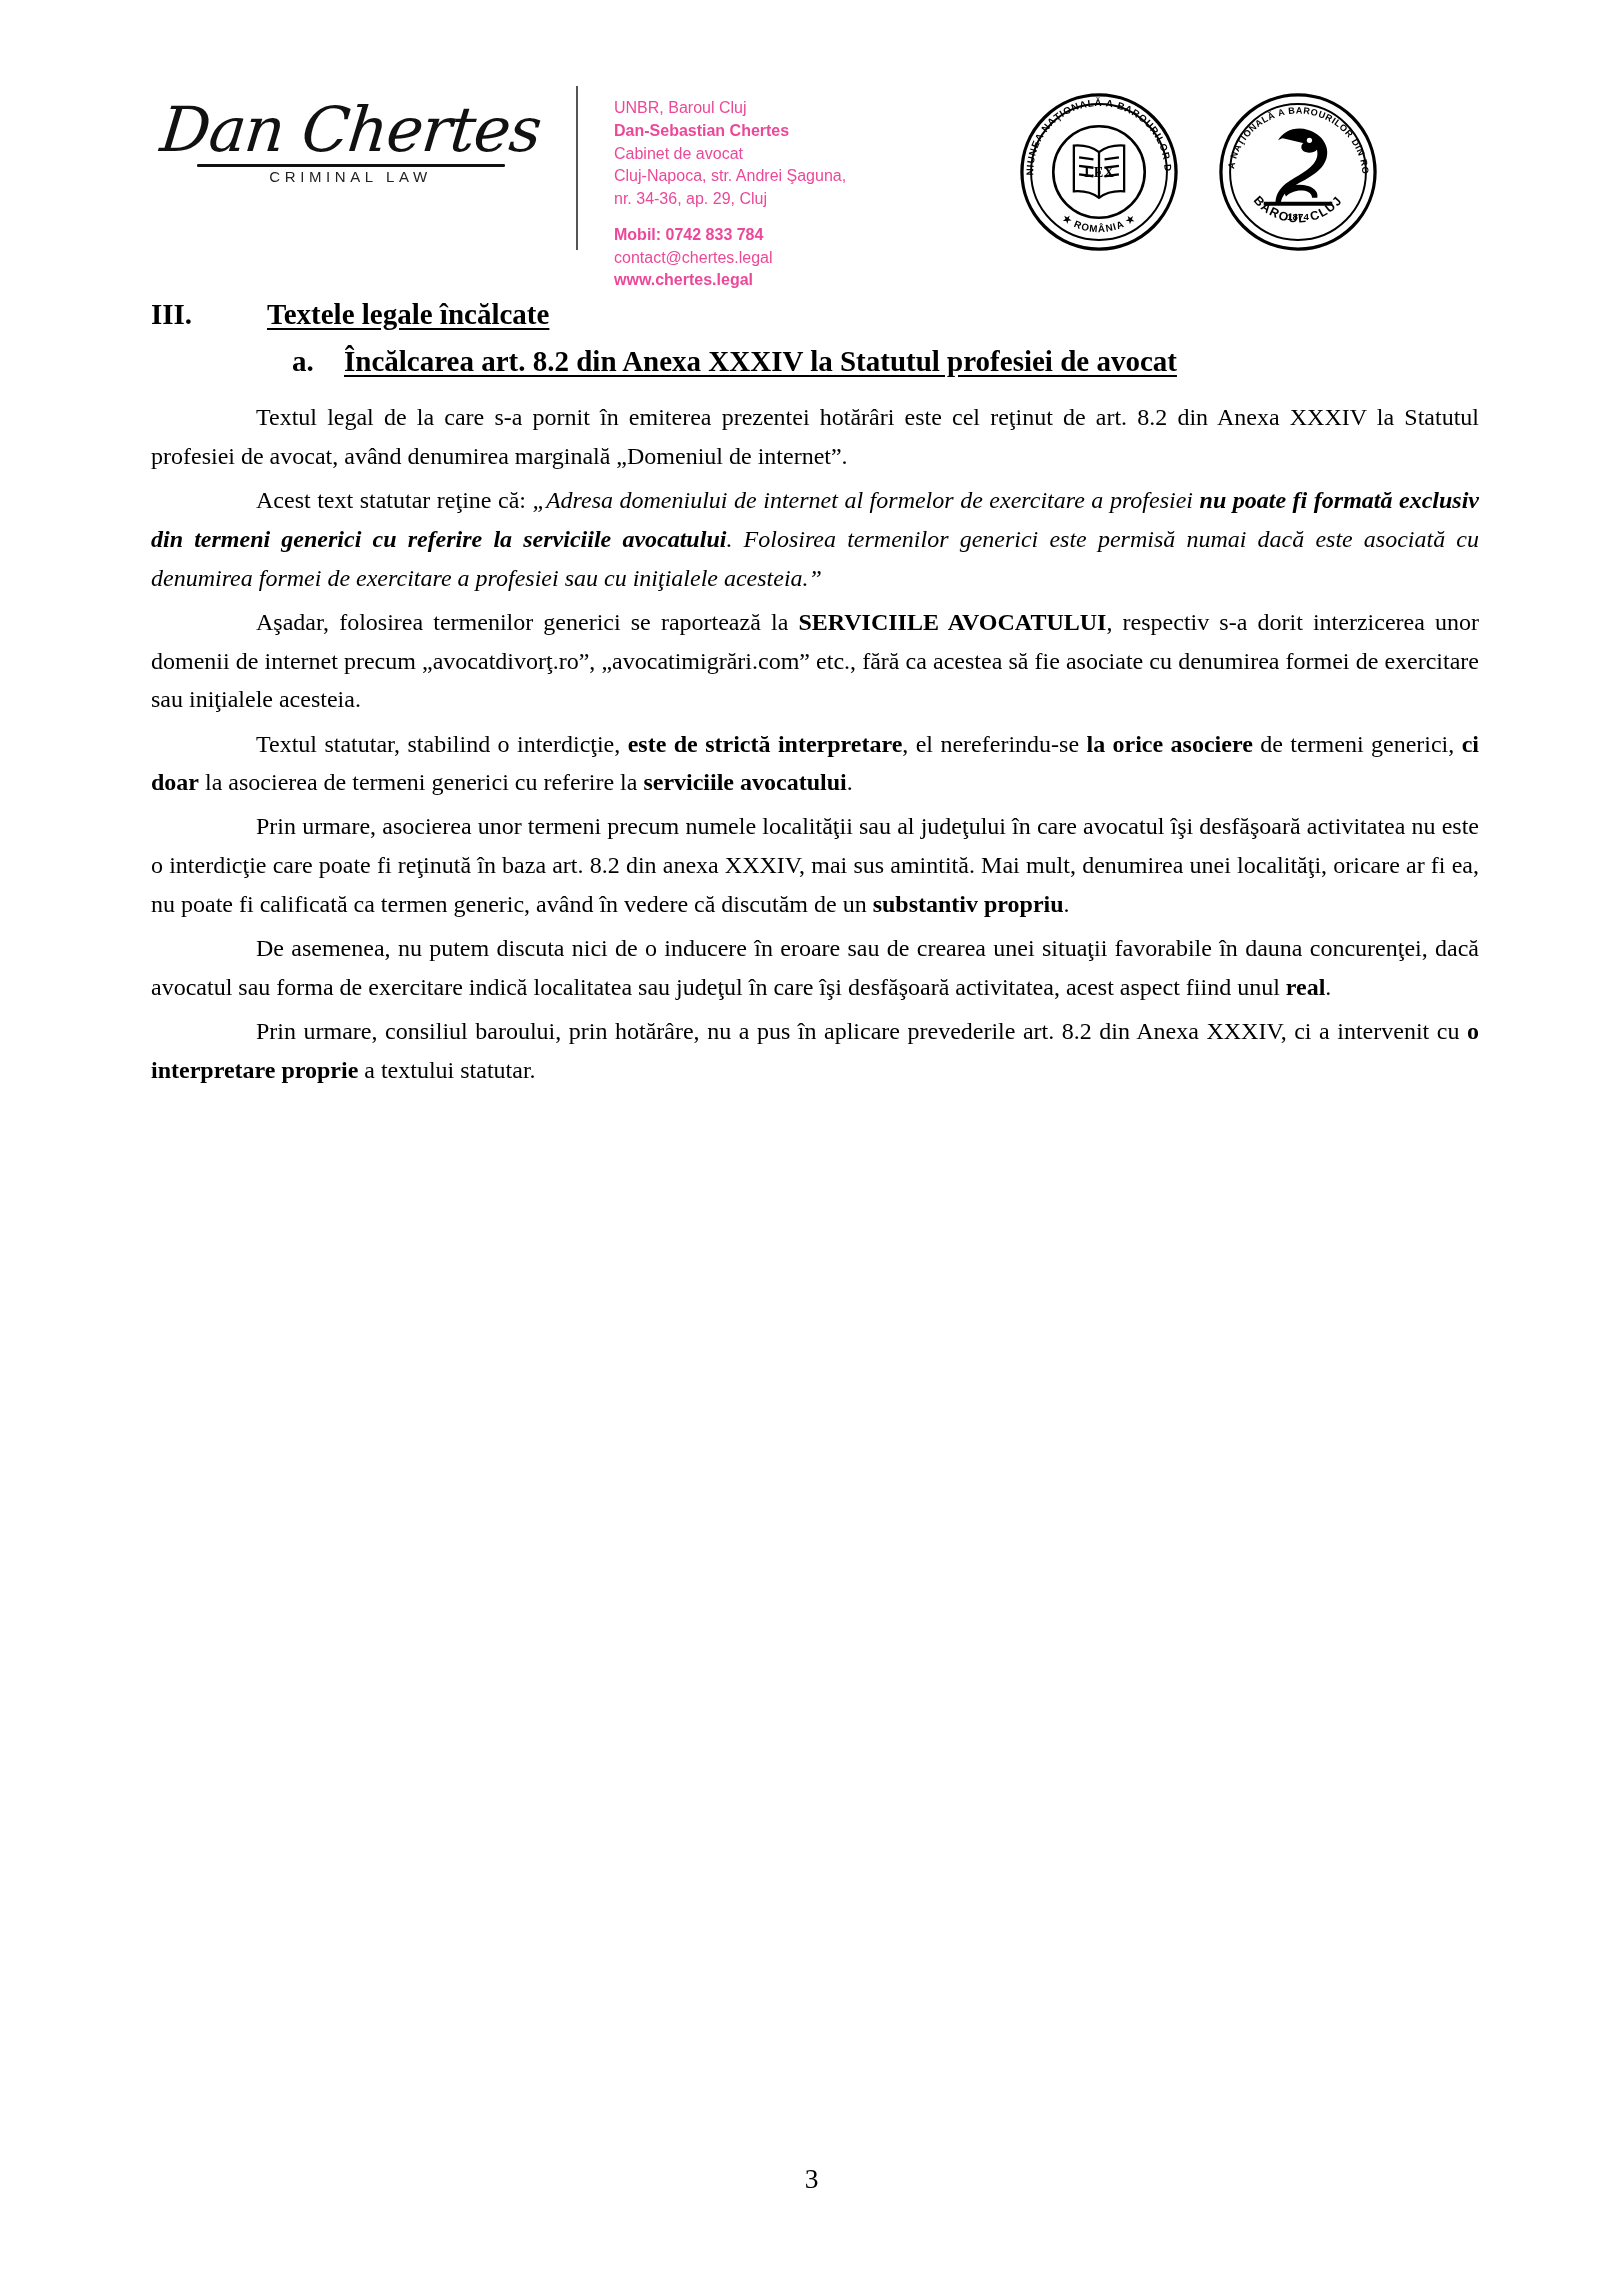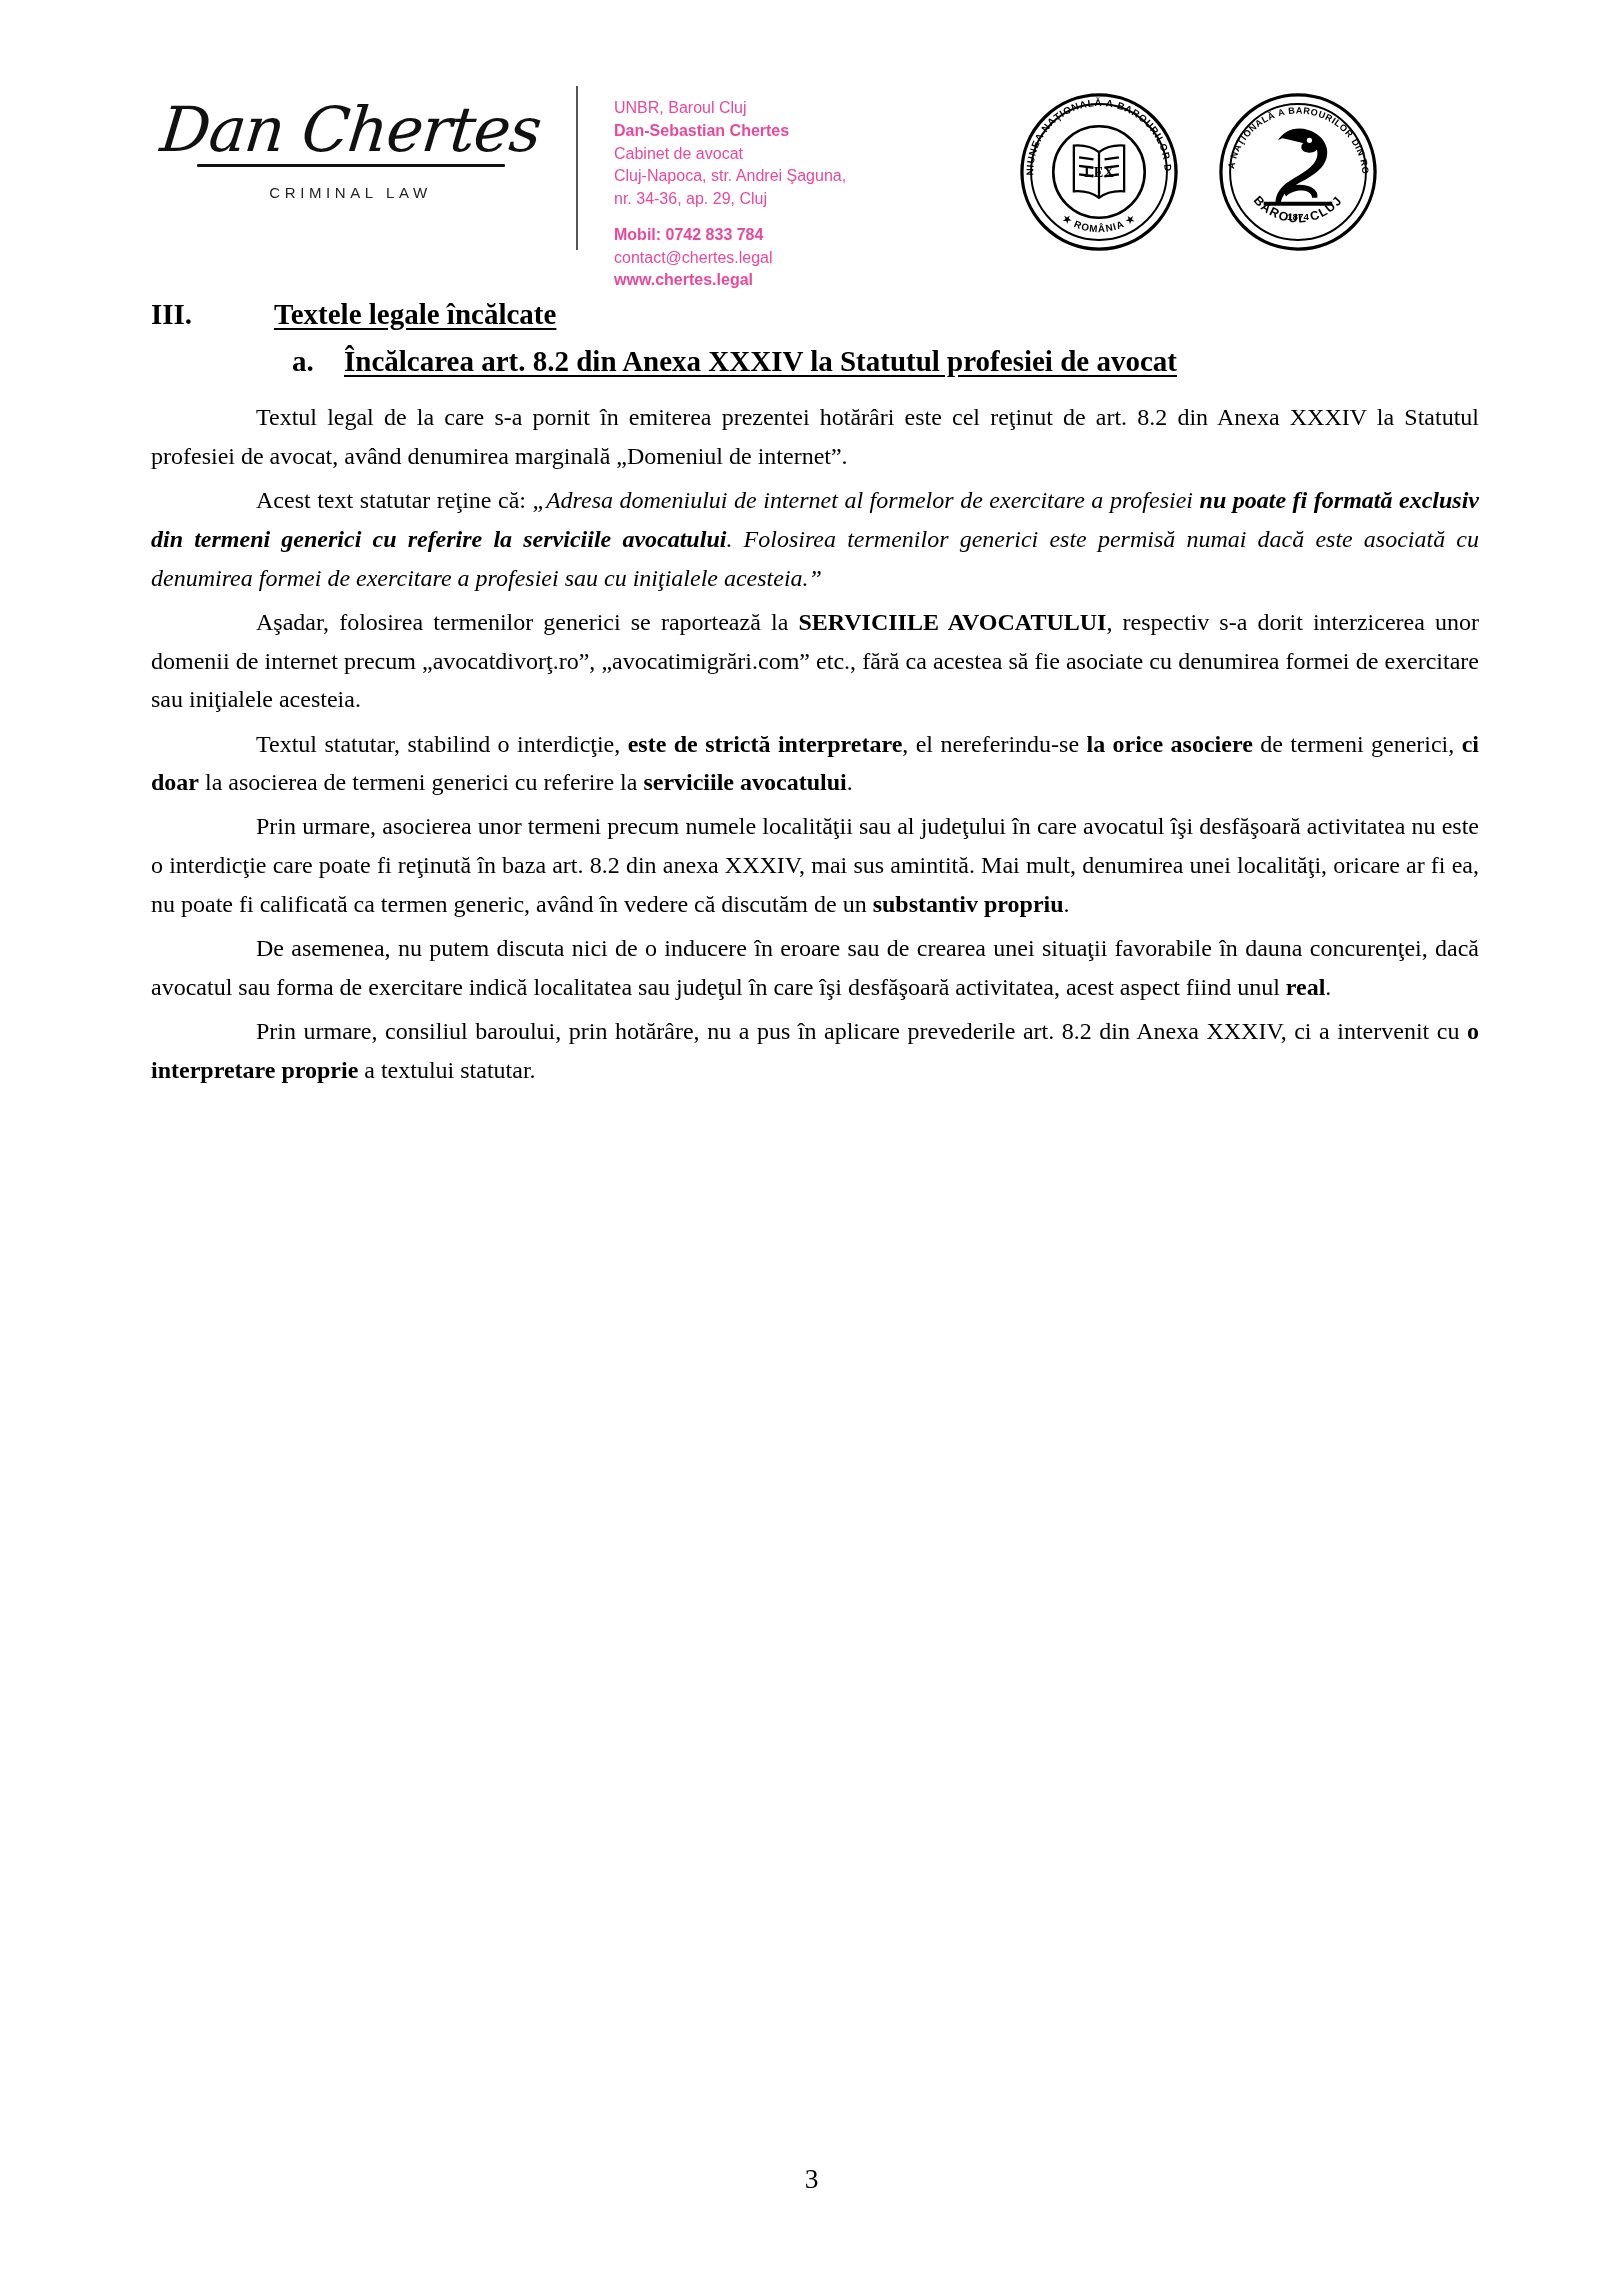--- a/index.html
+++ b/index.html
@@ -54,21 +54,21 @@
     height: 2.6px;
     background: #111;
     margin: 3.9px auto 0 auto;
     border-radius: 1.3px;
   }
   .brand-sub {
     font-family: "Liberation Sans", sans-serif;
     font-size: 15px;
     letter-spacing: 4.6px;
     color: #222;
-    margin-top: 17px;
+    margin-top: 1px;
   }
   .vrule {
     width: 2px;
     background: #555;
     height: 164px;
     margin: 6.5px 36px 0 26px;
   }
   .contact-block {
     font-family: "Liberation Sans", sans-serif;
     font-size: 16px;
@@ -103,21 +103,21 @@
     position: absolute;
     top: 298px;
     left: 151px;
     width: 1328px;
   }
   .h-roman {
     font-size: 29px;
     font-weight: bold;
     margin: 0 0 14.4px 0;
     display: flex;
-    gap: 15px;
+    gap: 8px;
   }
   .h-roman .num {
     width: 108px;
     flex: none;
   }
   .h-roman .txt {
     text-decoration: underline;
     text-underline-offset: 3.9px;
     text-align: right;
   }

